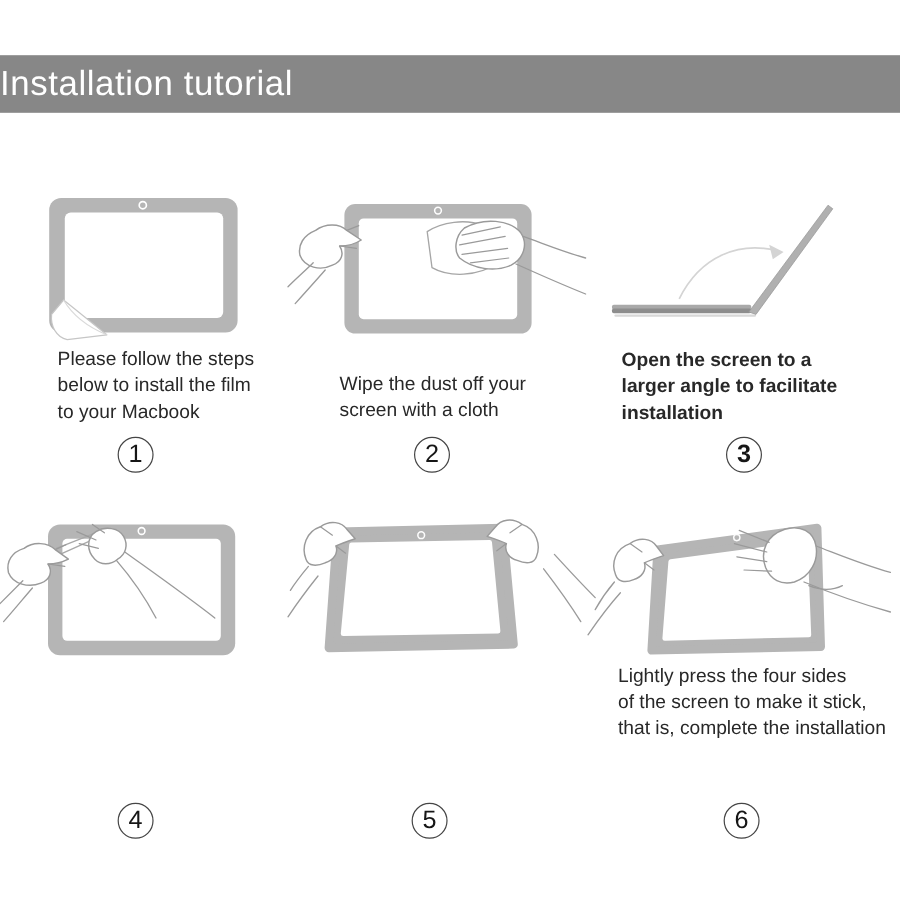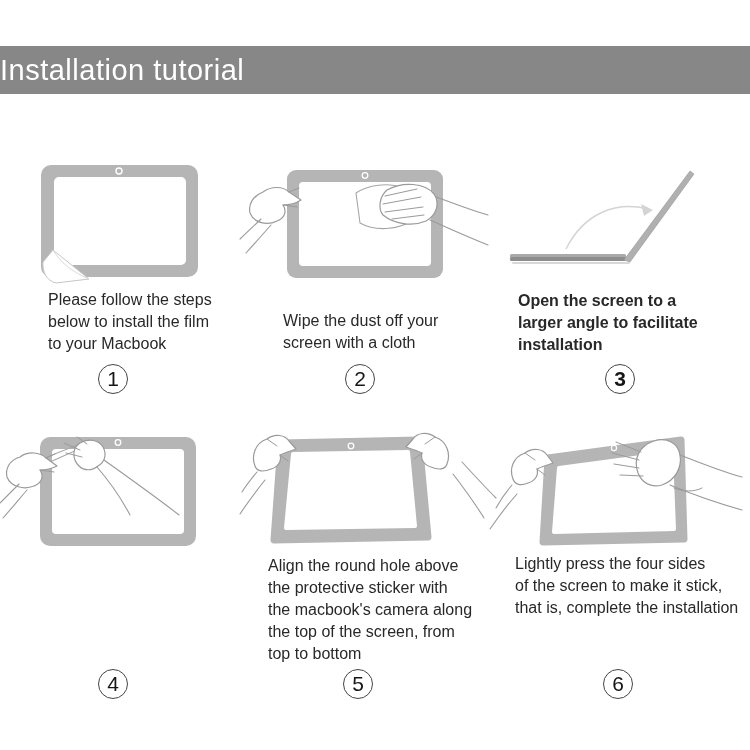--- a/index.html
+++ b/index.html
@@ -151,25 +151,20 @@
       <path d="M15,36 C11,26 15,13 27,9 C35,3 45,5 49,11 L56,19 C50,21 44,23 40,25 C42,31 38,37 31,39 C24,42 17,42 15,36 Z" fill="#ffffff" stroke-width="1.2"></path>
       <path d="M27,9 L37,16 M40,25 L48,31" fill="none" stroke-width="1"></path>
       <path d="M2,62 C7,54 12,48 17,42 M0,84 C8,72 17,60 25,50" fill="none" stroke-width="1.1"></path>
     </g>
     <g stroke="#9a9a9a" stroke-linejoin="round" stroke-linecap="round">
       <path d="M207,34 C211,24 207,11 195,7 C187,1 177,3 173,9 L166,17 C172,19 178,21 182,23 C180,29 184,35 191,37 C198,40 205,40 207,34 Z" fill="#ffffff" stroke-width="1.2"></path>
       <path d="M195,7 L185,14 M182,23 L174,29" fill="none" stroke-width="1"></path>
       <path d="M213,44 C223,57 234,72 244,88 M222,32 C233,44 244,56 256,68" fill="none" stroke-width="1.1"></path>
     </g>
   </svg>
-  <div class="desc">Align the round hole above
-the protective sticker with
-the macbook's camera along
-the top of the screen, from
-top to bottom</div>
   <div class="badge">5</div>
 </section>
 
 <section class="step" id="s6">
   <svg class="illus" width="262" height="125" viewBox="0 0 262 125" xmlns="http://www.w3.org/2000/svg">
     <polygon points="58,30 191,12 194,111 53,114" fill="#b5b5b5" stroke="#b5b5b5" stroke-width="7" stroke-linejoin="round"></polygon>
     <polygon points="69,40 181,25 184,101 64,104" fill="#ffffff" stroke="#ffffff" stroke-width="4" stroke-linejoin="round"></polygon>
     <circle cx="124" cy="20" r="2.6" fill="none" stroke="#fbfbfb" stroke-width="1.2"></circle>
     <g stroke="#9a9a9a" stroke-linejoin="round" stroke-linecap="round">
       <path d="M23,51 C19,41 23,29 35,25 C43,19 53,21 57,27 L63,35 C57,37 51,39 47,41 C49,47 45,53 38,55 C31,58 25,57 23,51 Z" fill="#ffffff" stroke-width="1.2"></path>

